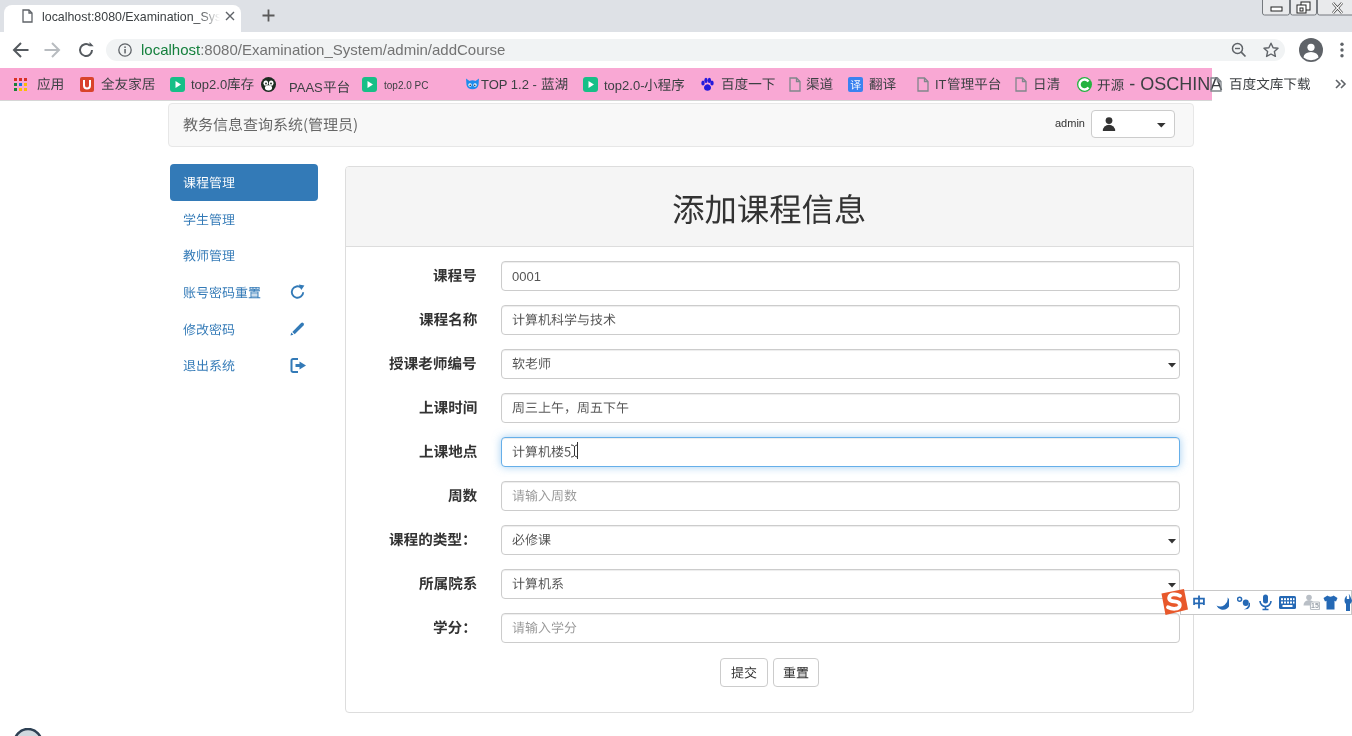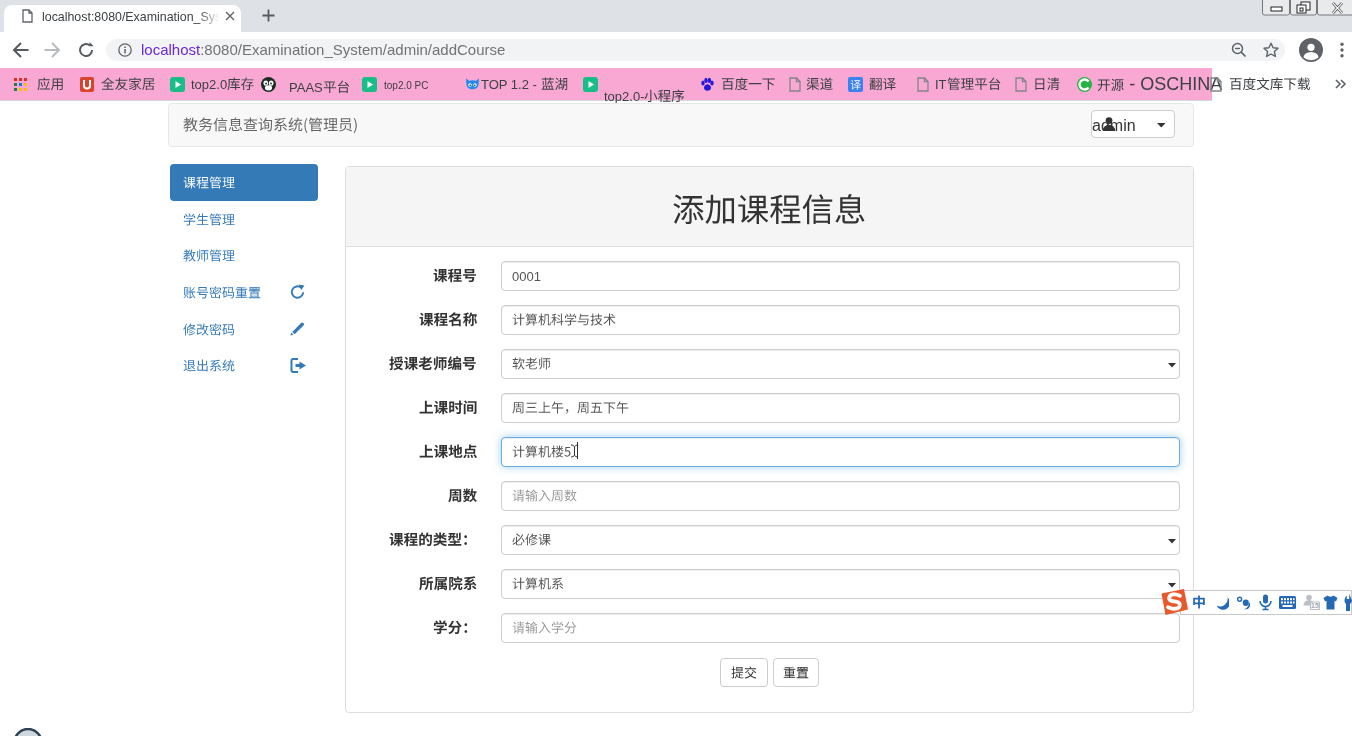--- a/index.html
+++ b/index.html
@@ -41,21 +41,21 @@
 <svg class="abs" style="left:78px;top:10px" width="16" height="16" xmlns="http://www.w3.org/2000/svg">
 <path d="M14 8 A6 6 0 1 1 11.8 3.4" stroke="#555a5f" stroke-width="2" fill="none"></path>
 <path d="M11.5 0 v4.2 h4.2 z" fill="#555a5f"></path>
     </svg>
 <div class="abs" style="left:106px;top:7px;width:1179px;height:22px;background:#f1f3f4;border-radius:11px"></div>
 <svg class="abs" style="left:118px;top:11px" width="14" height="14" xmlns="http://www.w3.org/2000/svg">
 <circle cx="7" cy="7" r="6.2" fill="none" stroke="#5f6368" stroke-width="1.3"></circle>
 <rect x="6.3" y="6" width="1.5" height="4.4" fill="#5f6368"></rect>
       <rect x="6.3" y="3.4" width="1.5" height="1.6" fill="#5f6368"></rect>
     </svg>
-<div class="abs" style="left:141px;top:10px;font-size:15px;line-height:15px;white-space:nowrap"><span style="color:#6d28d9">localhost</span><span style="color:#737373">:8080/Examination_System/admin/addCourse</span></div>
+<div class="abs" style="left:141px;top:10px;font-size:15px;line-height:15px;white-space:nowrap"><span style="color:#15803d">localhost</span><span style="color:#737373">:8080/Examination_System/admin/addCourse</span></div>
 <svg class="abs" style="left:1231px;top:10px" width="16" height="16" xmlns="http://www.w3.org/2000/svg">
 <circle cx="6.5" cy="6.5" r="5" fill="none" stroke="#5f6368" stroke-width="1.5"></circle>
 <path d="M10.2 10.2 L14.5 14.5" stroke="#5f6368" stroke-width="1.7"></path>
 <path d="M4 6.5 H9" stroke="#5f6368" stroke-width="1.4"></path>
     </svg>
 <svg class="abs" style="left:1263px;top:10px" width="16" height="16" xmlns="http://www.w3.org/2000/svg">
 <path d="M8 1.2 L10.1 5.7 L15 6.3 L11.4 9.6 L12.4 14.4 L8 12 L3.6 14.4 L4.6 9.6 L1 6.3 L5.9 5.7 Z" fill="none" stroke="#5f6368" stroke-width="1.4" stroke-linejoin="round"></path>
     </svg>
 <svg class="abs" style="left:1299px;top:6px" width="24" height="24" xmlns="http://www.w3.org/2000/svg">
 <circle cx="12" cy="12" r="12" fill="#5f6368"></circle>
@@ -122,21 +122,21 @@
         <circle cx="5.2" cy="8.2" r="0.8" fill="#14233f"></circle>
         <circle cx="9.8" cy="8.2" r="0.8" fill="#14233f"></circle>
       </svg></div>
 <div class="abs" style="left:481px;top:3px;height:26px;line-height:26px;white-space:nowrap"><span style="font-size:13px;color:#3c4043;vertical-align:baseline">TOP 1.2 - </span><span style="display:inline-block;vertical-align:-2.6px;line-height:0"><svg width="27.2" height="15.0" viewBox="0 -11.97 27.2 14.96" xmlns="http://www.w3.org/2000/svg">
           <path d="M8.9 -5.9C9.5 -5.2 10.1 -4.2 10.4 -3.5L11.2 -4C10.9 -4.7 10.3 -5.6 9.6 -6.4ZM4.3 -8.4V-3.7H5.3V-8.4ZM1.8 -7.9V-4H2.7V-7.9ZM8.6 -11.4V-10.5H4.9V-11.4H3.9V-10.5H0.8V-9.6H3.9V-8.8H4.9V-9.6H8.6V-8.7H9.7V-9.6H12.9V-10.5H9.7V-11.4ZM7.9 -8.6C7.5 -7.2 6.9 -5.8 6.1 -4.9C6.4 -4.8 6.8 -4.5 6.9 -4.3C7.4 -4.9 7.8 -5.7 8.2 -6.6H12.3V-7.4H8.5C8.7 -7.8 8.8 -8.1 8.9 -8.4ZM2.1 -3.2V-0.2H0.6V0.7H13V-0.2H11.6V-3.2ZM3.1 -0.2V-2.4H5V-0.2ZM5.9 -0.2V-2.4H7.8V-0.2ZM8.6 -0.2V-2.4H10.6V-0.2Z M14.7 -10.6C15.5 -10.2 16.4 -9.5 16.9 -9.1L17.5 -9.9C17 -10.3 16.1 -10.9 15.3 -11.3ZM14.1 -6.9C14.9 -6.5 15.9 -6 16.4 -5.5L16.9 -6.4C16.5 -6.8 15.5 -7.3 14.7 -7.6ZM14.4 0.4 15.3 0.9C15.9 -0.3 16.6 -2 17.1 -3.4L16.3 -4C15.7 -2.4 14.9 -0.7 14.4 0.4ZM17.6 -5.2V0.3H18.5V-0.7H21.5V-5.2H20.1V-7.6H21.9V-8.6H20.1V-11.1H19.1V-8.6H17.1V-7.6H19.1V-5.2ZM22.4 -10.9V-5.4C22.4 -3.5 22.3 -1.1 20.8 0.6C21 0.7 21.4 1 21.5 1.1C22.7 -0.1 23.1 -1.8 23.3 -3.5H25.3V-0.2C25.3 0 25.2 0.1 25.1 0.1C24.9 0.1 24.3 0.1 23.7 0.1C23.8 0.3 23.9 0.7 24 1C24.9 1 25.4 0.9 25.8 0.8C26.1 0.6 26.2 0.4 26.2 -0.1V-10.9ZM23.4 -10H25.3V-7.7H23.4ZM23.4 -6.8H25.3V-4.4H23.3L23.4 -5.4ZM18.5 -4.3H20.6V-1.6H18.5Z" fill="#3c4043"></path>
         </svg></span></div>
 <div class="abs" style="left:583px;top:9px;line-height:0"><svg width="15" height="15" xmlns="http://www.w3.org/2000/svg">
         <rect width="15" height="15" rx="3" fill="#17bf87"></rect>
         <path d="M5.5 4 L11 7.5 L5.5 11 Z" fill="#fff"></path>
       </svg></div>
-<div class="abs" style="left:604px;top:15px;height:26px;line-height:26px;white-space:nowrap"><span style="font-size:13px;color:#3c4043;vertical-align:baseline">top2.0-</span><span style="display:inline-block;vertical-align:-2.6px;line-height:0"><svg width="40.8" height="15.0" viewBox="0 -11.97 40.8 14.96" xmlns="http://www.w3.org/2000/svg">
+<div class="abs" style="left:604px;top:4px;height:26px;line-height:26px;white-space:nowrap"><span style="font-size:13px;color:#3c4043;vertical-align:baseline">top2.0-</span><span style="display:inline-block;vertical-align:-2.6px;line-height:0"><svg width="40.8" height="15.0" viewBox="0 -11.97 40.8 14.96" xmlns="http://www.w3.org/2000/svg">
           <path d="M6.3 -11.2V-0.3C6.3 -0.1 6.2 0 5.9 0C5.6 0.1 4.7 0.1 3.7 0C3.8 0.3 4 0.8 4.1 1.1C5.4 1.1 6.2 1.1 6.7 0.9C7.2 0.7 7.4 0.4 7.4 -0.3V-11.2ZM9.6 -7.8C10.8 -5.8 11.9 -3.3 12.2 -1.6L13.3 -2.1C12.9 -3.7 11.8 -6.2 10.6 -8.1ZM2.7 -8C2.4 -6.2 1.6 -3.9 0.4 -2.4C0.7 -2.3 1.2 -2.1 1.4 -1.9C2.6 -3.4 3.4 -5.8 3.9 -7.8Z M20.8 -10H24.9V-7.5H20.8ZM19.9 -10.9V-6.6H25.9V-10.9ZM19.7 -2.8V-2H22.4V-0.2H18.8V0.7H26.7V-0.2H23.4V-2H26.1V-2.8H23.4V-4.5H26.4V-5.4H19.4V-4.5H22.4V-2.8ZM18.5 -11.2C17.5 -10.8 15.7 -10.4 14.2 -10.1C14.3 -9.9 14.4 -9.6 14.5 -9.3C15.1 -9.4 15.8 -9.5 16.5 -9.7V-7.6H14.3V-6.6H16.3C15.8 -5.1 14.9 -3.3 14 -2.3C14.2 -2.1 14.4 -1.7 14.5 -1.4C15.2 -2.2 15.9 -3.6 16.5 -5V1.1H17.5V-4.8C18 -4.2 18.5 -3.5 18.7 -3.1L19.3 -3.9C19.1 -4.2 17.9 -5.5 17.5 -5.8V-6.6H19.2V-7.6H17.5V-9.9C18.1 -10.1 18.7 -10.2 19.2 -10.4Z M32.2 -5.9C33.2 -5.5 34.2 -5 35.1 -4.6H30.3V-3.7H34.6V-0.1C34.6 0.1 34.5 0.1 34.2 0.2C34 0.2 33.1 0.2 32.1 0.1C32.2 0.4 32.4 0.8 32.4 1.1C33.6 1.1 34.4 1.1 34.9 1C35.4 0.8 35.6 0.5 35.6 -0.1V-3.7H38.5C38.1 -3.1 37.5 -2.4 37.1 -2L37.9 -1.6C38.6 -2.3 39.4 -3.3 40.1 -4.3L39.4 -4.6L39.2 -4.6H36.7L36.8 -4.7C36.5 -4.8 36.1 -5 35.8 -5.2C36.9 -5.8 38.1 -6.7 38.9 -7.5L38.2 -8L38 -8H31.1V-7.1H37C36.4 -6.6 35.6 -6 34.9 -5.7C34.2 -6 33.5 -6.3 32.9 -6.5ZM33.6 -11.2C33.8 -10.8 34.1 -10.3 34.2 -9.9H28.8V-6.1C28.8 -4.1 28.7 -1.4 27.6 0.6C27.9 0.7 28.3 1 28.5 1.1C29.6 -0.9 29.8 -4 29.8 -6.1V-8.9H40.1V-9.9H35.4C35.2 -10.3 34.9 -11 34.6 -11.5Z" fill="#3c4043"></path>
         </svg></span></div>
 <div class="abs" style="left:700px;top:9px;line-height:0"><svg width="15" height="15" xmlns="http://www.w3.org/2000/svg">
 <ellipse cx="3" cy="6" rx="1.7" ry="2.6" fill="#2319dc"></ellipse>
         <ellipse cx="12" cy="6" rx="1.7" ry="2.6" fill="#2319dc"></ellipse>
 <ellipse cx="6" cy="3.4" rx="1.7" ry="2.6" fill="#2319dc"></ellipse>
         <ellipse cx="9.4" cy="3.4" rx="1.7" ry="2.6" fill="#2319dc"></ellipse>
 <path d="M4 10.5 C4 8.5 6 7.2 7.5 7.2 C9 7.2 11 8.5 11 10.5 C11 12.7 9.5 13.8 7.5 13.8 C5.5 13.8 4 12.7 4 10.5 Z" fill="#2319dc"></path>
       </svg></div>
 <div class="abs" style="left:721px;top:3px;height:26px;line-height:26px;white-space:nowrap"><span style="display:inline-block;vertical-align:-2.6px;line-height:0"><svg width="54.4" height="15.0" viewBox="0 -11.97 54.4 14.96" xmlns="http://www.w3.org/2000/svg">
@@ -192,21 +192,21 @@
 </div>
 <div class="abs" style="left:168px;top:103px;width:1026px;height:44px;background:#f8f8f8;border:1px solid #e7e7e7;border-radius:4px"></div>
 <div style="position:absolute;left:183.0px;top:116.8px;line-height:0"><svg width="175.1" height="16.5" viewBox="0 -13.20 175.1 16.50" xmlns="http://www.w3.org/2000/svg">
       <path d="M9.5 -12.6C9 -10.1 8.3 -7.7 7.1 -6.1L6.6 -6.5L6.4 -6.5H4.8C5.1 -6.8 5.5 -7.2 5.8 -7.6H7.9V-8.6H6.5C7.2 -9.6 7.7 -10.7 8.2 -12L7.2 -12.3C6.7 -10.9 6 -9.7 5.2 -8.6H4.3V-10H6.1V-11H4.3V-12.6H3.2V-11H1.2V-10H3.2V-8.6H0.6V-7.6H4.4C4.1 -7.2 3.7 -6.8 3.3 -6.5H1.8V-5.5H2.2C1.7 -5.2 1.1 -4.8 0.5 -4.5C0.7 -4.3 1.1 -3.9 1.3 -3.6C2.2 -4.2 3.1 -4.8 3.9 -5.5H5.5C5 -5.1 4.3 -4.5 3.8 -4.2V-3.1L0.6 -2.8L0.7 -1.8L3.8 -2.1V-0C3.8 0.2 3.7 0.2 3.5 0.2C3.3 0.2 2.7 0.2 1.9 0.2C2.1 0.5 2.2 0.9 2.3 1.2C3.3 1.2 3.9 1.2 4.3 1C4.7 0.9 4.8 0.6 4.8 0V-2.2L8 -2.5V-3.5L4.8 -3.2V-3.9C5.6 -4.5 6.5 -5.2 7.1 -5.9C7.4 -5.7 7.8 -5.4 7.9 -5.2C8.3 -5.7 8.7 -6.3 9 -7C9.3 -5.4 9.7 -4 10.3 -2.8C9.5 -1.5 8.3 -0.5 6.7 0.2C6.9 0.5 7.3 1 7.4 1.2C8.9 0.5 10 -0.5 10.9 -1.7C11.6 -0.4 12.6 0.5 13.7 1.2C13.9 0.9 14.3 0.5 14.5 0.3C13.3 -0.4 12.3 -1.4 11.6 -2.7C12.5 -4.3 13.1 -6.3 13.5 -8.8H14.4V-9.8H10C10.2 -10.7 10.4 -11.5 10.6 -12.4ZM9.7 -8.8H12.3C12 -6.9 11.6 -5.3 11 -4C10.4 -5.4 10 -7 9.7 -8.8Z M21.7 -5.7C21.6 -5.2 21.5 -4.7 21.4 -4.2H16.9V-3.2H21.1C20.2 -1.3 18.5 -0.3 15.9 0.2C16.1 0.4 16.4 0.9 16.5 1.2C19.4 0.5 21.3 -0.8 22.3 -3.2H26.8C26.6 -1.3 26.3 -0.3 25.9 -0.1C25.8 0.1 25.6 0.1 25.3 0.1C24.9 0.1 23.9 0.1 23 -0C23.2 0.3 23.3 0.7 23.3 1C24.2 1 25.1 1.1 25.6 1C26.1 1 26.5 0.9 26.8 0.6C27.3 0.1 27.7 -1 28 -3.7C28 -3.9 28 -4.2 28 -4.2H22.6C22.7 -4.7 22.8 -5.1 22.9 -5.6ZM26.2 -10.1C25.3 -9.2 24.1 -8.5 22.6 -7.9C21.4 -8.4 20.5 -9.1 19.9 -9.9L20.1 -10.1ZM20.7 -12.6C19.9 -11.3 18.5 -9.8 16.4 -8.7C16.6 -8.5 16.9 -8.1 17.1 -7.8C17.8 -8.3 18.5 -8.7 19.1 -9.2C19.7 -8.5 20.5 -7.9 21.4 -7.5C19.6 -6.9 17.6 -6.5 15.7 -6.3C15.9 -6.1 16.1 -5.6 16.1 -5.4C18.3 -5.6 20.6 -6.1 22.6 -6.9C24.4 -6.1 26.5 -5.7 28.8 -5.5C28.9 -5.8 29.2 -6.3 29.4 -6.6C27.4 -6.7 25.5 -6.9 24 -7.4C25.6 -8.2 27 -9.3 27.9 -10.7L27.3 -11.1L27.1 -11.1H21C21.3 -11.5 21.6 -11.9 21.9 -12.4Z M35.7 -8V-7H43V-8ZM35.7 -5.8V-4.9H43V-5.8ZM34.6 -10.1V-9.2H44.2V-10.1ZM38.1 -12.2C38.5 -11.6 39 -10.7 39.2 -10.2L40.2 -10.7C40 -11.2 39.5 -12 39.1 -12.6ZM35.5 -3.6V1.2H36.5V0.6H42.2V1.2H43.2V-3.6ZM36.5 -0.3V-2.7H42.2V-0.3ZM33.8 -12.5C33.1 -10.3 31.8 -8 30.5 -6.6C30.7 -6.3 31 -5.7 31.1 -5.5C31.6 -6.1 32.1 -6.7 32.5 -7.4V1.2H33.6V-9.2C34.1 -10.2 34.5 -11.2 34.8 -12.2Z M49 -8.2H56V-7H49ZM49 -6.2H56V-5H49ZM49 -10.3H56V-9.1H49ZM48.9 -3V-0.6C48.9 0.6 49.4 0.9 51.1 0.9C51.5 0.9 54.2 0.9 54.6 0.9C56 0.9 56.4 0.5 56.6 -1.4C56.2 -1.5 55.8 -1.7 55.5 -1.8C55.4 -0.3 55.3 -0.1 54.5 -0.1C53.9 -0.1 51.6 -0.1 51.2 -0.1C50.2 -0.1 50.1 -0.2 50.1 -0.6V-3ZM56.4 -2.9C57.1 -1.9 57.9 -0.6 58.1 0.2L59.2 -0.3C58.9 -1.1 58.2 -2.4 57.5 -3.3ZM47.2 -3.1C46.9 -2.1 46.3 -0.8 45.7 0L46.7 0.5C47.3 -0.4 47.8 -1.7 48.2 -2.6ZM51.3 -3.6C52 -2.9 52.9 -1.9 53.3 -1.2L54.2 -1.8C53.8 -2.4 53 -3.4 52.2 -4.1H57.1V-11.2H52.6C52.8 -11.6 53.1 -12.1 53.3 -12.5L52 -12.8C51.9 -12.3 51.6 -11.7 51.4 -11.2H47.9V-4.1H52.1Z M64.4 -3.3H70.5V-2H64.4ZM64.4 -5.3H70.5V-4H64.4ZM63.3 -6.1V-1.2H71.7V-6.1ZM61.1 -0.3V0.7H74V-0.3ZM66.9 -12.6V-10.7H60.9V-9.7H65.7C64.4 -8.3 62.4 -7 60.5 -6.4C60.8 -6.1 61.1 -5.7 61.3 -5.5C63.3 -6.3 65.5 -7.8 66.9 -9.6V-6.6H68V-9.6C69.4 -7.9 71.6 -6.3 73.7 -5.6C73.9 -5.9 74.2 -6.3 74.5 -6.5C72.6 -7.1 70.5 -8.3 69.2 -9.7H74.2V-10.7H68V-12.6Z M76.7 -11.6C77.4 -10.9 78.3 -10 78.8 -9.3L79.6 -10.1C79.2 -10.7 78.2 -11.6 77.5 -12.3ZM75.6 -7.9V-6.8H77.7V-1.7C77.7 -1 77.3 -0.6 77 -0.4C77.2 -0.1 77.5 0.3 77.6 0.6C77.8 0.3 78.2 -0 80.8 -1.9C80.7 -2.1 80.5 -2.6 80.4 -2.9L78.8 -1.7V-7.9ZM82.6 -12.6C82 -10.7 80.9 -8.8 79.7 -7.6C80 -7.4 80.4 -7.1 80.7 -6.9C81.3 -7.5 81.9 -8.4 82.4 -9.3H88C87.8 -3 87.6 -0.7 87.1 -0.1C86.9 0 86.7 0.1 86.4 0.1C86.1 0.1 85.3 0.1 84.4 0C84.6 0.3 84.7 0.8 84.7 1.1C85.5 1.1 86.4 1.2 86.9 1.1C87.4 1.1 87.7 0.9 88.1 0.5C88.7 -0.2 88.9 -2.6 89.1 -9.8C89.1 -9.9 89.1 -10.3 89.1 -10.3H82.9C83.2 -11 83.5 -11.6 83.7 -12.3ZM85.1 -4.4V-2.8H82.5V-4.4ZM85.1 -5.3H82.5V-6.9H85.1ZM81.5 -7.8V-0.9H82.5V-1.8H86.1V-7.8Z M94.3 -3.4C93.5 -2.3 92.2 -1.2 91 -0.4C91.3 -0.3 91.8 0.1 92 0.3C93.2 -0.5 94.5 -1.7 95.4 -3ZM99.5 -2.9C100.8 -1.9 102.3 -0.5 103.1 0.3L104 -0.3C103.2 -1.2 101.7 -2.5 100.4 -3.4ZM100 -6.7C100.3 -6.3 100.8 -5.9 101.2 -5.4L94.6 -5C96.8 -6.1 99.1 -7.5 101.3 -9.2L100.5 -9.9C99.7 -9.3 98.9 -8.7 98.1 -8.1L94.4 -8C95.5 -8.7 96.6 -9.7 97.6 -10.7C99.6 -10.9 101.4 -11.2 102.8 -11.5L102 -12.5C99.6 -11.9 95.2 -11.5 91.6 -11.3C91.7 -11 91.9 -10.6 91.9 -10.3C93.2 -10.4 94.6 -10.5 96 -10.6C95 -9.6 93.9 -8.7 93.5 -8.4C93.1 -8.1 92.7 -7.9 92.4 -7.8C92.5 -7.5 92.7 -7 92.7 -6.8C93.1 -6.9 93.5 -7 96.6 -7.2C95.3 -6.4 94.2 -5.8 93.7 -5.5C92.7 -5.1 92.1 -4.8 91.6 -4.7C91.7 -4.4 91.9 -3.9 91.9 -3.7C92.4 -3.8 92.9 -3.9 97.1 -4.2V-0.3C97.1 -0.1 97 -0.1 96.8 -0.1C96.5 -0 95.7 -0 94.8 -0.1C95 0.2 95.2 0.7 95.2 1C96.3 1 97.1 1 97.6 0.8C98.1 0.7 98.2 0.3 98.2 -0.3V-4.3L101.9 -4.6C102.4 -4.1 102.7 -3.6 103 -3.2L103.9 -3.8C103.3 -4.7 102 -6.1 100.8 -7.1Z M115.5 -5.3V-0.5C115.5 0.6 115.7 0.9 116.8 0.9C117 0.9 117.9 0.9 118.1 0.9C119 0.9 119.3 0.3 119.4 -1.7C119.1 -1.8 118.6 -2 118.4 -2.2C118.4 -0.4 118.3 -0.1 118 -0.1C117.8 -0.1 117.1 -0.1 117 -0.1C116.6 -0.1 116.6 -0.1 116.6 -0.5V-5.3ZM112.7 -5.2C112.6 -2.3 112.2 -0.7 109.8 0.2C110 0.4 110.3 0.9 110.5 1.2C113.2 0 113.6 -1.9 113.8 -5.2ZM105.6 -0.8 105.9 0.3C107.2 -0.1 109 -0.7 110.7 -1.2L110.5 -2.2C108.7 -1.7 106.8 -1.1 105.6 -0.8ZM113.9 -12.4C114.2 -11.7 114.6 -10.9 114.7 -10.4H111.1V-9.4H113.8C113.1 -8.5 112.1 -7.1 111.8 -6.8C111.5 -6.5 111.1 -6.4 110.8 -6.3C110.9 -6.1 111.1 -5.5 111.2 -5.2C111.6 -5.4 112.2 -5.5 117.7 -6C117.9 -5.6 118.1 -5.2 118.3 -4.9L119.2 -5.4C118.8 -6.3 117.8 -7.7 117 -8.7L116.1 -8.3C116.4 -7.9 116.8 -7.4 117.1 -6.9L113 -6.5C113.7 -7.3 114.5 -8.5 115.1 -9.4H119.2V-10.4H114.9L115.9 -10.7C115.7 -11.2 115.3 -12 115 -12.6ZM105.9 -6.3C106.1 -6.5 106.5 -6.5 108.3 -6.8C107.6 -5.8 107 -5.1 106.8 -4.8C106.3 -4.3 105.9 -3.9 105.6 -3.8C105.8 -3.5 105.9 -3 106 -2.7C106.3 -2.9 106.8 -3.1 110.5 -3.9C110.5 -4.1 110.5 -4.6 110.5 -4.9L107.7 -4.3C108.8 -5.7 110 -7.3 110.9 -8.9L109.9 -9.5C109.6 -8.9 109.3 -8.4 108.9 -7.8L107.1 -7.6C108 -8.9 109 -10.6 109.7 -12.1L108.5 -12.7C107.8 -10.8 106.7 -8.9 106.4 -8.4C106 -7.9 105.8 -7.6 105.5 -7.5C105.6 -7.2 105.8 -6.6 105.9 -6.3Z M123.6 2.9 124.4 2.6C123.1 0.4 122.5 -2.1 122.5 -4.7C122.5 -7.2 123.1 -9.7 124.4 -11.9L123.6 -12.3C122.2 -10 121.4 -7.6 121.4 -4.7C121.4 -1.7 122.2 0.7 123.6 2.9Z M128.2 -6.6V1.2H129.4V0.7H136.6V1.2H137.7V-2.5H129.4V-3.6H136.9V-6.6ZM136.6 -0.2H129.4V-1.6H136.6ZM131.7 -9.3C131.8 -9 132 -8.7 132.1 -8.4H126.6V-5.9H127.7V-7.5H137.7V-5.9H138.8V-8.4H133.3C133.2 -8.8 132.9 -9.2 132.7 -9.6ZM129.4 -5.7H135.9V-4.4H129.4ZM127.6 -12.7C127.2 -11.4 126.5 -10.1 125.7 -9.2C126 -9.1 126.5 -8.8 126.7 -8.7C127.1 -9.2 127.5 -9.8 127.9 -10.5H128.9C129.3 -10 129.6 -9.3 129.7 -8.9L130.7 -9.2C130.6 -9.6 130.3 -10.1 130 -10.5H132.3V-11.4H128.3C128.4 -11.7 128.6 -12.1 128.7 -12.4ZM133.9 -12.6C133.7 -11.5 133.1 -10.5 132.4 -9.8C132.7 -9.6 133.2 -9.4 133.4 -9.2C133.7 -9.6 134 -10 134.2 -10.5H135.3C135.8 -10 136.2 -9.3 136.4 -8.8L137.3 -9.2C137.1 -9.6 136.8 -10.1 136.5 -10.5H139.2V-11.4H134.6C134.8 -11.7 134.9 -12.1 135 -12.4Z M147.2 -8.1H149.5V-6.2H147.2ZM150.5 -8.1H152.8V-6.2H150.5ZM147.2 -10.9H149.5V-9H147.2ZM150.5 -10.9H152.8V-9H150.5ZM144.8 -0.3V0.7H154.6V-0.3H150.6V-2.4H154.1V-3.4H150.6V-5.2H153.9V-11.9H146.2V-5.2H149.4V-3.4H146V-2.4H149.4V-0.3ZM140.6 -1.5 140.9 -0.4C142.2 -0.8 143.9 -1.4 145.5 -1.9L145.3 -3L143.7 -2.5V-6.2H145.2V-7.2H143.7V-10.5H145.4V-11.6H140.8V-10.5H142.6V-7.2H140.9V-6.2H142.6V-2.1C141.9 -1.9 141.2 -1.7 140.6 -1.5Z M159.1 -10.9H166.1V-9.2H159.1ZM157.9 -11.9V-8.3H167.3V-11.9ZM161.9 -4.9V-3.5C161.9 -2.3 161.5 -0.7 156.1 0.3C156.3 0.6 156.7 1 156.8 1.3C162.4 0 163.1 -1.9 163.1 -3.5V-4.9ZM163 -1C164.8 -0.3 167.3 0.6 168.5 1.3L169.1 0.3C167.8 -0.3 165.3 -1.2 163.6 -1.8ZM157.4 -6.9V-1.4H158.5V-5.9H166.7V-1.5H167.9V-6.9Z M171.6 2.9C172.9 0.7 173.8 -1.7 173.8 -4.7C173.8 -7.6 172.9 -10 171.6 -12.3L170.7 -11.9C172 -9.7 172.6 -7.2 172.6 -4.7C172.6 -2.1 172 0.4 170.7 2.6Z" fill="#666"></path>
     </svg></div>
 <div class="abs" style="left:1091px;top:110px;width:84px;height:28px;background:#fff;border:1px solid #ccc;border-radius:4px"></div>
 <svg class="abs" style="left:1102px;top:116px" width="14" height="15" xmlns="http://www.w3.org/2000/svg">
 <circle cx="7" cy="4.6" r="3.4" fill="#333"></circle>
     <path d="M0.8 15 a6.2 6.2 0 0 1 12.4 0 Z" fill="#333"></path>
   </svg>
-<div class="abs" style="left:1092px;top:117px;font-size:16px;color:#333">admin</div>
+<div class="abs" style="left:1055px;top:117px;font-size:11px;color:#333">admin</div>
 <svg class="abs" style="left:1157px;top:123px" width="9" height="5" xmlns="http://www.w3.org/2000/svg">
     <path d="M0 0 h8.6 l-4.3 4.6 z" fill="#333"></path>
   </svg>
 <div class="abs" style="left:170px;top:164px;width:148px;height:37px;background:#337ab7;border-radius:4px"></div>
 <div style="position:absolute;left:183.0px;top:176.1px;line-height:0"><svg width="52.0" height="14.3" viewBox="0 -11.44 52.0 14.30" xmlns="http://www.w3.org/2000/svg">
       <path d="M1.3 -10.1C1.9 -9.5 2.7 -8.6 3.1 -8.1L3.8 -8.8C3.4 -9.3 2.6 -10.1 1.9 -10.7ZM0.6 -6.9V-6H2.4V-1.5C2.4 -0.9 1.9 -0.4 1.7 -0.1C1.9 0 2.2 0.3 2.3 0.5C2.5 0.3 2.8 -0 4.9 -1.8C4.8 -2 4.7 -2.4 4.5 -2.6L3.3 -1.6V-6.9ZM5.1 -10.4V-5.3H7.9V-4.2H4.4V-3.3H7.4C6.6 -2 5.2 -0.8 4 -0.2C4.2 -0 4.4 0.3 4.6 0.5C5.8 -0.2 7.1 -1.4 7.9 -2.8V1H8.9V-2.8C9.7 -1.5 10.9 -0.3 12 0.4C12.1 0.2 12.4 -0.2 12.6 -0.4C11.6 -1 10.3 -2.1 9.5 -3.3H12.4V-4.2H8.9V-5.3H11.6V-10.4ZM6 -7.4H8V-6.1H6ZM8.9 -7.4H10.7V-6.1H8.9ZM6 -9.6H8V-8.2H6ZM8.9 -9.6H10.7V-8.2H8.9Z M19.9 -9.5H23.8V-7.1H19.9ZM19 -10.4V-6.3H24.8V-10.4ZM18.8 -2.7V-1.9H21.4V-0.2H18V0.7H25.5V-0.2H22.3V-1.9H24.9V-2.7H22.3V-4.3H25.2V-5.1H18.5V-4.3H21.4V-2.7ZM17.7 -10.7C16.7 -10.3 15 -9.9 13.6 -9.7C13.7 -9.5 13.8 -9.1 13.8 -8.9C14.5 -9 15.1 -9.1 15.8 -9.3V-7.3H13.6V-6.3H15.6C15.1 -4.8 14.2 -3.2 13.4 -2.2C13.5 -2 13.8 -1.6 13.9 -1.3C14.5 -2.1 15.2 -3.4 15.8 -4.7V1H16.7V-4.6C17.2 -4 17.7 -3.3 17.9 -3L18.5 -3.7C18.2 -4 17.1 -5.2 16.7 -5.5V-6.3H18.3V-7.3H16.7V-9.5C17.3 -9.6 17.9 -9.8 18.4 -10Z M28.7 -5.7V1.1H29.7V0.6H36V1H37V-2.2H29.7V-3.1H36.3V-5.7ZM36 -0.2H29.7V-1.4H36ZM31.7 -8.1C31.9 -7.8 32 -7.5 32.1 -7.3H27.3V-5.1H28.3V-6.5H36.9V-5.1H37.9V-7.3H33.1C33 -7.6 32.8 -8 32.6 -8.3ZM29.7 -4.9H35.3V-3.8H29.7ZM28.2 -11C27.8 -9.8 27.3 -8.7 26.6 -8C26.8 -7.9 27.2 -7.7 27.4 -7.5C27.8 -8 28.1 -8.5 28.5 -9.1H29.4C29.6 -8.7 29.9 -8.1 30 -7.7L30.9 -8C30.8 -8.3 30.6 -8.7 30.3 -9.1H32.3V-9.9H28.8C28.9 -10.2 29 -10.5 29.1 -10.8ZM33.7 -10.9C33.4 -10 33 -9.1 32.4 -8.5C32.6 -8.3 33 -8.1 33.2 -8C33.5 -8.3 33.7 -8.7 34 -9.1H34.9C35.3 -8.6 35.6 -8 35.8 -7.7L36.6 -8C36.5 -8.3 36.2 -8.7 35.9 -9.1H38.2V-9.9H34.3C34.4 -10.2 34.5 -10.5 34.6 -10.8Z M45.2 -7H47.2V-5.3H45.2ZM48 -7H50V-5.3H48ZM45.2 -9.5H47.2V-7.8H45.2ZM48 -9.5H50V-7.8H48ZM43.1 -0.3V0.6H51.6V-0.3H48.1V-2.1H51.1V-3H48.1V-4.5H50.9V-10.3H44.3V-4.5H47.1V-3H44.1V-2.1H47.1V-0.3ZM39.5 -1.3 39.7 -0.3C40.8 -0.7 42.3 -1.2 43.7 -1.7L43.6 -2.6L42.1 -2.1V-5.4H43.5V-6.3H42.1V-9.1H43.7V-10H39.6V-9.1H41.2V-6.3H39.7V-5.4H41.2V-1.8C40.5 -1.6 39.9 -1.4 39.5 -1.3Z" fill="#ffffff"></path>
     </svg></div>
 <div style="position:absolute;left:183.0px;top:212.7px;line-height:0"><svg width="52.0" height="14.3" viewBox="0 -11.44 52.0 14.30" xmlns="http://www.w3.org/2000/svg">
       <path d="M6 -4.5V-3.6H0.8V-2.7H6V-0.2C6 0 5.9 0.1 5.7 0.1C5.4 0.1 4.5 0.1 3.5 0.1C3.7 0.3 3.8 0.7 3.9 1C5.1 1 5.8 1 6.3 0.8C6.8 0.7 7 0.4 7 -0.2V-2.7H12.3V-3.6H7V-4.1C8.2 -4.6 9.3 -5.3 10.2 -6.1L9.6 -6.6L9.3 -6.5H3V-5.7H8.3C7.6 -5.2 6.7 -4.8 6 -4.5ZM5.5 -10.7C5.9 -10.1 6.3 -9.3 6.5 -8.8H3.6L4.1 -9C3.9 -9.5 3.4 -10.2 2.9 -10.8L2.1 -10.4C2.5 -9.9 3 -9.3 3.2 -8.8H1V-6.2H2V-7.9H11.1V-6.2H12.1V-8.8H9.9C10.3 -9.3 10.8 -9.9 11.2 -10.5L10.2 -10.8C9.9 -10.2 9.4 -9.4 8.9 -8.8H6.8L7.4 -9C7.3 -9.6 6.8 -10.4 6.4 -11Z M16.1 -10.7C15.6 -8.9 14.8 -7 13.7 -5.9C13.9 -5.8 14.4 -5.5 14.6 -5.3C15.1 -5.9 15.5 -6.6 15.9 -7.4H19V-4.6H15.1V-3.6H19V-0.3H13.7V0.6H25.3V-0.3H20V-3.6H24.2V-4.6H20V-7.4H24.7V-8.4H20V-10.9H19V-8.4H16.4C16.7 -9.1 16.9 -9.8 17.1 -10.5Z M28.7 -5.7V1.1H29.7V0.6H36V1H37V-2.2H29.7V-3.1H36.3V-5.7ZM36 -0.2H29.7V-1.4H36ZM31.7 -8.1C31.9 -7.8 32 -7.5 32.1 -7.3H27.3V-5.1H28.3V-6.5H36.9V-5.1H37.9V-7.3H33.1C33 -7.6 32.8 -8 32.6 -8.3ZM29.7 -4.9H35.3V-3.8H29.7ZM28.2 -11C27.8 -9.8 27.3 -8.7 26.6 -8C26.8 -7.9 27.2 -7.7 27.4 -7.5C27.8 -8 28.1 -8.5 28.5 -9.1H29.4C29.6 -8.7 29.9 -8.1 30 -7.7L30.9 -8C30.8 -8.3 30.6 -8.7 30.3 -9.1H32.3V-9.9H28.8C28.9 -10.2 29 -10.5 29.1 -10.8ZM33.7 -10.9C33.4 -10 33 -9.1 32.4 -8.5C32.6 -8.3 33 -8.1 33.2 -8C33.5 -8.3 33.7 -8.7 34 -9.1H34.9C35.3 -8.6 35.6 -8 35.8 -7.7L36.6 -8C36.5 -8.3 36.2 -8.7 35.9 -9.1H38.2V-9.9H34.3C34.4 -10.2 34.5 -10.5 34.6 -10.8Z M45.2 -7H47.2V-5.3H45.2ZM48 -7H50V-5.3H48ZM45.2 -9.5H47.2V-7.8H45.2ZM48 -9.5H50V-7.8H48ZM43.1 -0.3V0.6H51.6V-0.3H48.1V-2.1H51.1V-3H48.1V-4.5H50.9V-10.3H44.3V-4.5H47.1V-3H44.1V-2.1H47.1V-0.3ZM39.5 -1.3 39.7 -0.3C40.8 -0.7 42.3 -1.2 43.7 -1.7L43.6 -2.6L42.1 -2.1V-5.4H43.5V-6.3H42.1V-9.1H43.7V-10H39.6V-9.1H41.2V-6.3H39.7V-5.4H41.2V-1.8C40.5 -1.6 39.9 -1.4 39.5 -1.3Z" fill="#337ab7"></path>
     </svg></div>

